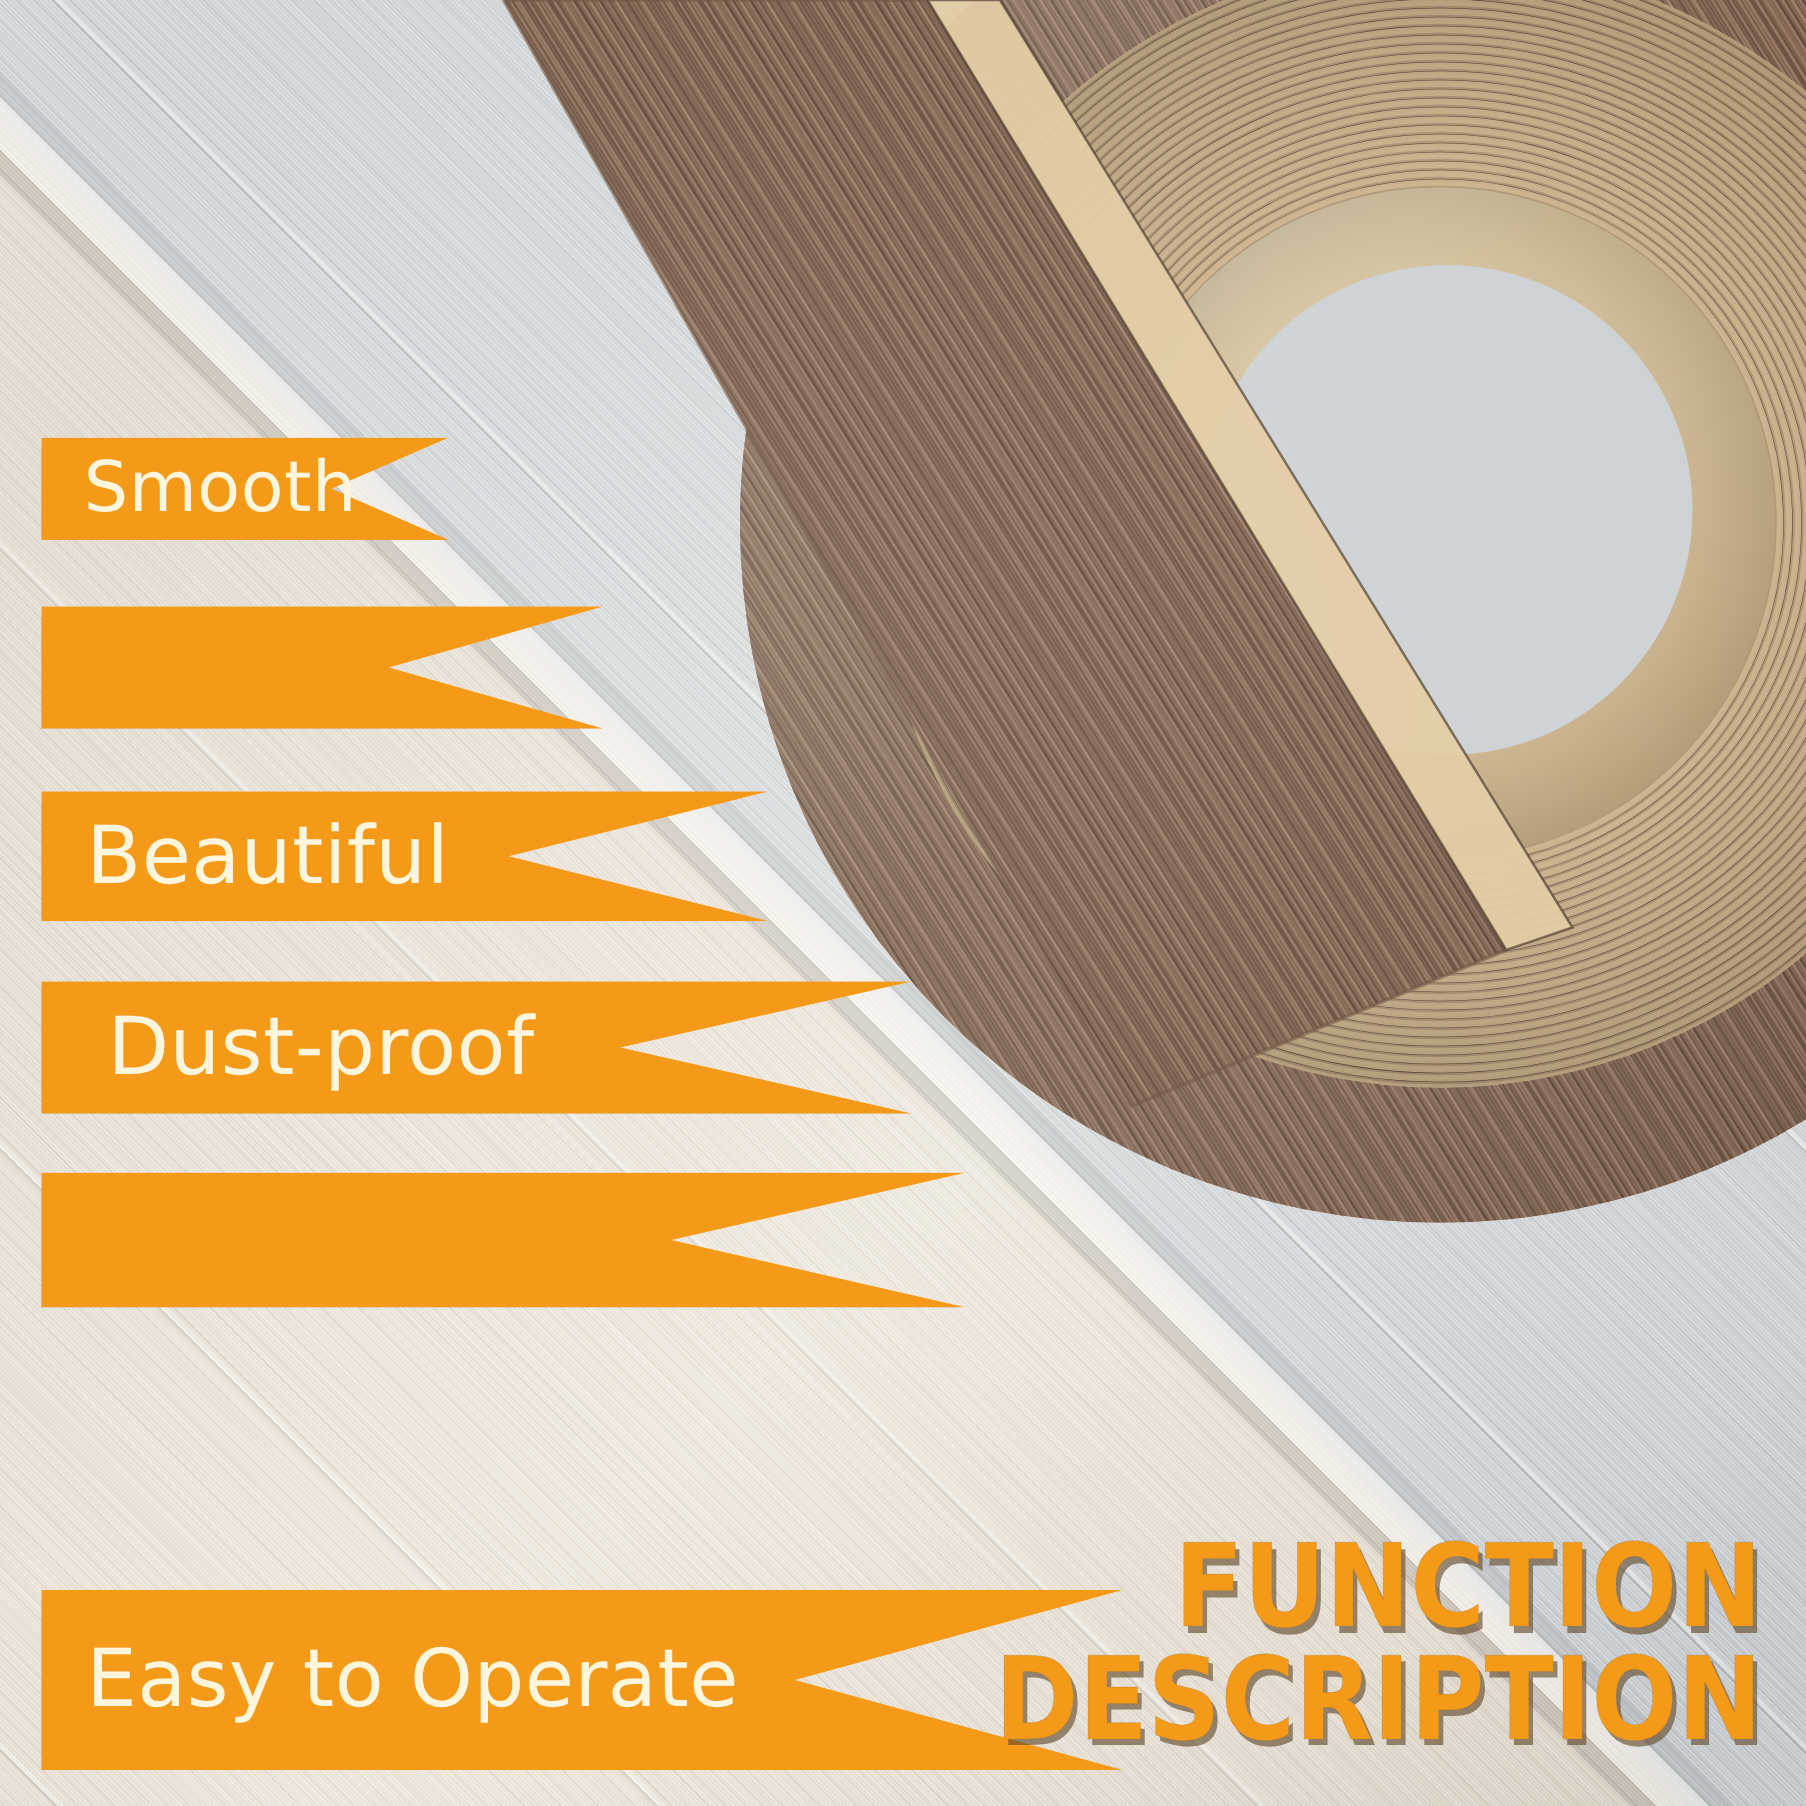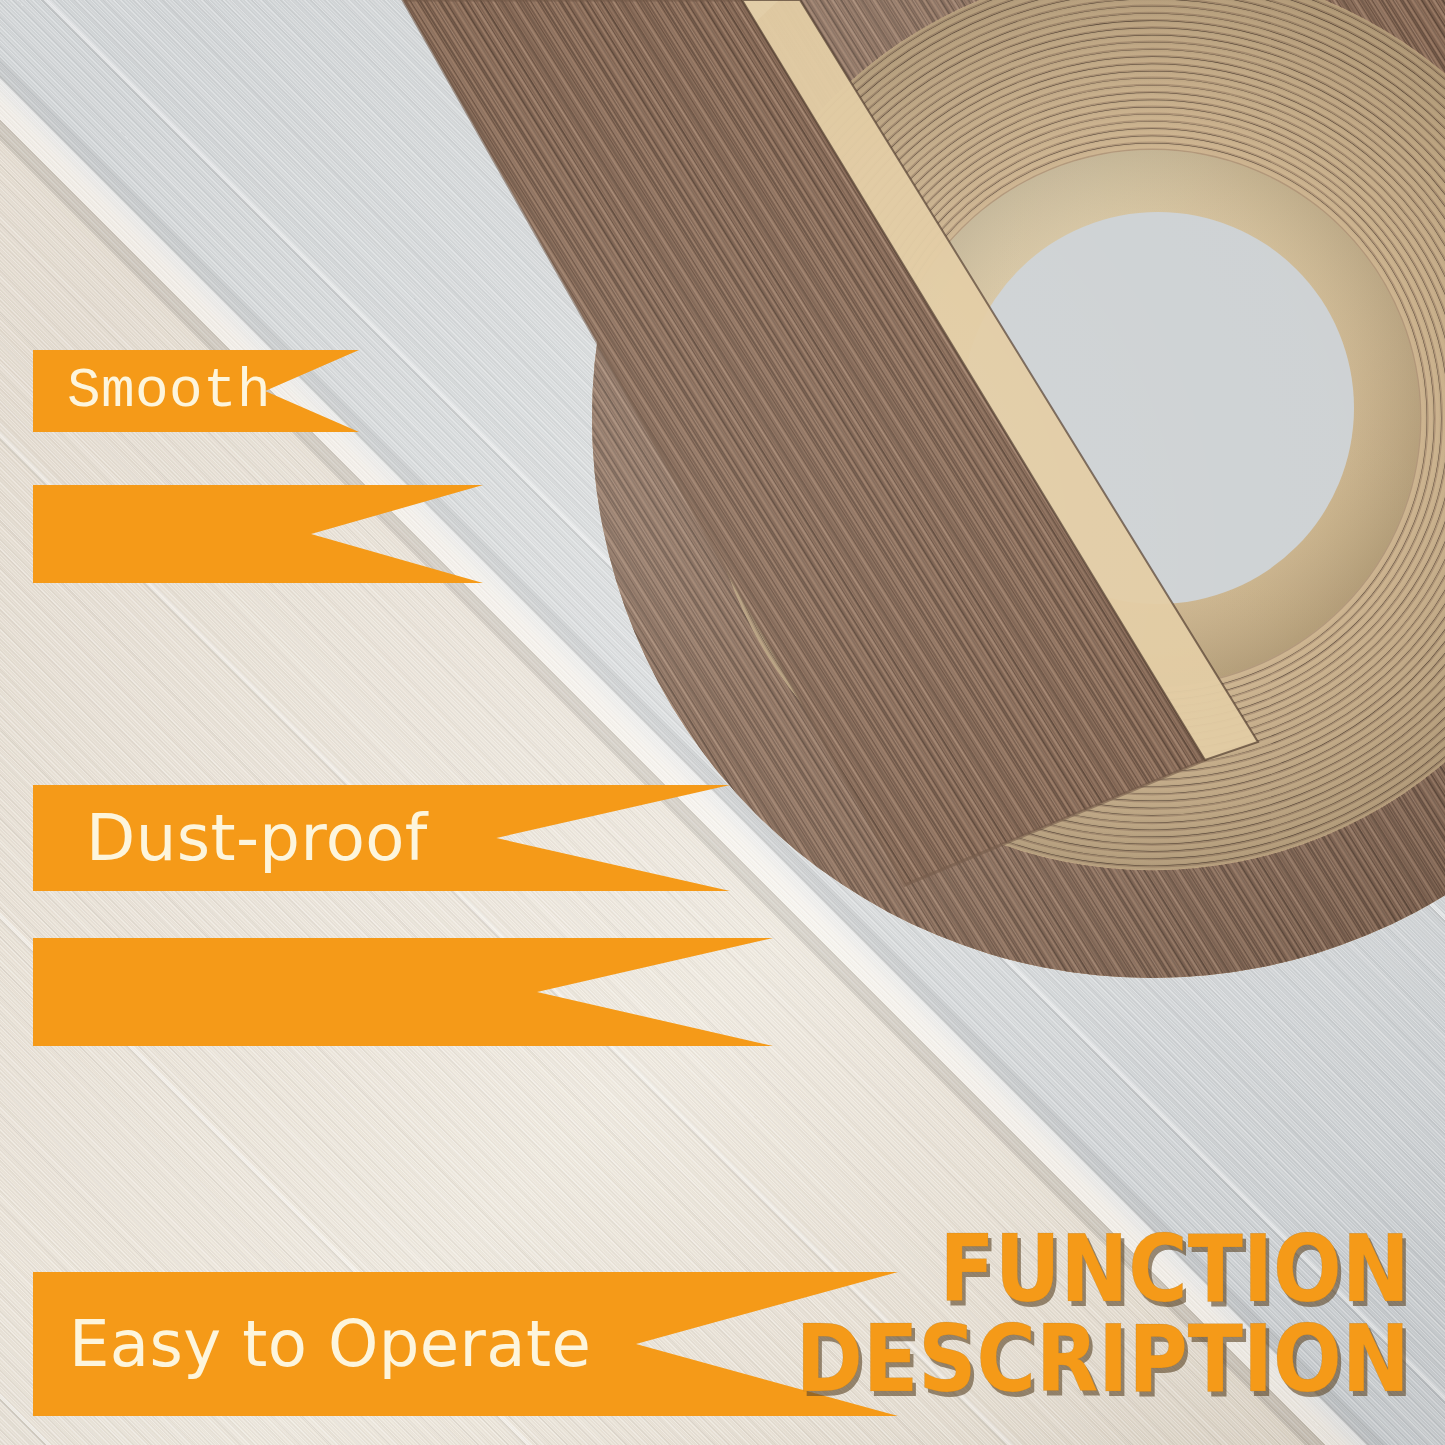--- a/index.html
+++ b/index.html
@@ -263,24 +263,28 @@
         </linearGradient>
       </defs>
     </svg>
   </div>
 
   <div class="vignette"></div>
 
   <div id="banners">
       <div class="banner" style="left: 33px; top: 350px; width: 326px; height: 82px;">
         <div class="shape" style="clip-path: polygon(0% 0%, 100% 0%, 71.17% 50%, 100% 100%, 0% 100%);"></div>
-        <span class="label" style="font-size: 56px; margin-left: 34px; font-family: Liberation Mono, monospace;">Smooth</span>
+        <span class="label" style="font-size: 56px; margin-left: 34px;">Smooth</span>
       </div>
       <div class="banner" style="left: 33px; top: 485px; width: 450px; height: 98px;">
         <div class="shape" style="clip-path: polygon(0% 0%, 100% 0%, 61.78% 50%, 100% 100%, 0% 100%);"></div>
+      </div>
+      <div class="banner" style="left: 33px; top: 633px; width: 582px; height: 104px;">
+        <div class="shape" style="clip-path: polygon(0% 0%, 100% 0%, 64.26% 50%, 100% 100%, 0% 100%);"></div>
+        <span class="label" style="font-size: 64px; margin-left: 36px;">Beautiful</span>
       </div>
       <div class="banner" style="left: 33px; top: 785px; width: 680px; height: 106px; padding-left: 17px;">
         <div class="shape" style="clip-path: polygon(0% 0%, 100% 0%, 66.47% 50%, 100% 100%, 0% 100%);"></div>
         <span class="label" style="font-size: 64px; margin-left: 36px;">Dust-proof</span>
       </div>
       <div class="banner" style="left: 33px; top: 938px; width: 740px; height: 108px;">
         <div class="shape" style="clip-path: polygon(0% 0%, 100% 0%, 68.11% 50%, 100% 100%, 0% 100%);"></div>
       </div>
       <div class="banner" style="left: 33px; top: 1272px; width: 865px; height: 144px;">
         <div class="shape" style="clip-path: polygon(0% 0%, 100% 0%, 69.71% 50%, 100% 100%, 0% 100%);"></div>

